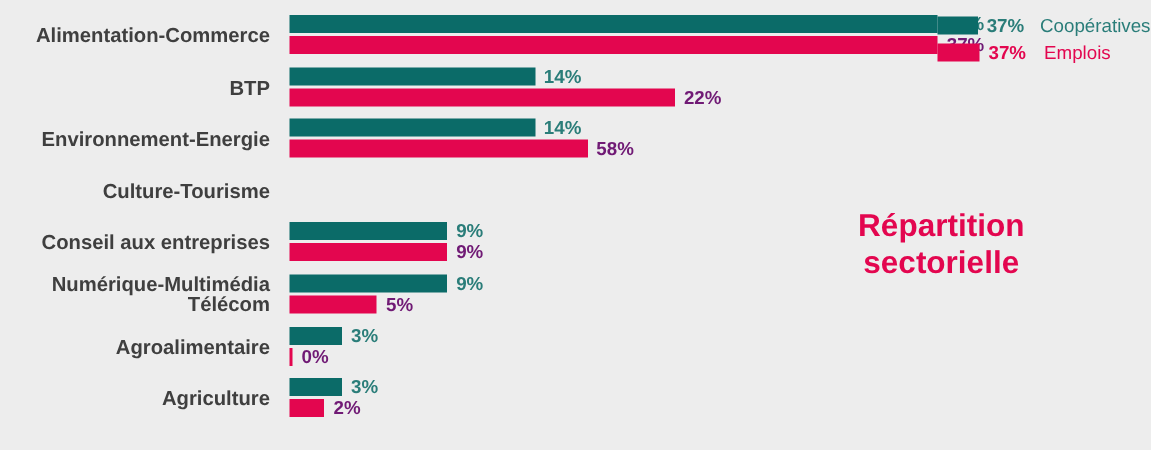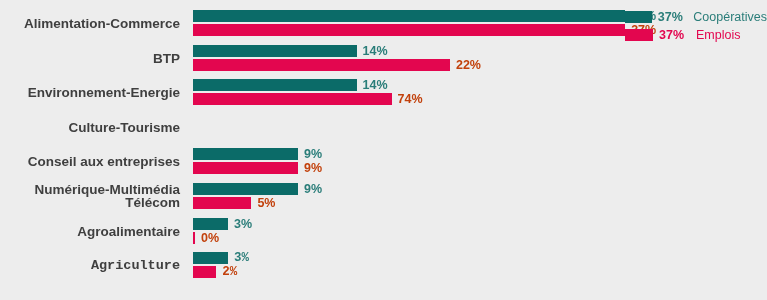--- a/index.html
+++ b/index.html
@@ -49,21 +49,21 @@
   }
   .bar.coop{background:#0b6b68;}
   .bar.emp{background:#e3064f;}
   .val{
     font-size:12.5px;
     font-weight:bold;
     margin-left:6px;
     white-space:nowrap;
   }
   .val.coop{color:#2a7d79;}
-  .val.emp{color:#c2410c;}
+  .val.emp{color:#701a75;}
 
   
   #legend{
     position:absolute;
     left:625px;
     top:9px;
     width:142px;
   }
   .legend-row{
     display:flex;
@@ -129,21 +129,21 @@
       </div>
       <div class="row" style="top: 79.2px;">
         <div class="cat-label" style="top: 7px;">Environnement-Energie</div>
         <div class="bars">
           <div class="bar-line">
             <span class="bar coop" style="width: 163.52px;"></span>
             <span class="val coop">14%</span>
           </div>
           <div class="bar-line">
             <span class="bar emp" style="width: 198.56px;"></span>
-            <span class="val emp">74%</span>
+            <span class="val emp">58%</span>
           </div>
         </div>
       </div>
       <div class="row" style="top: 113.8px;">
         <div class="cat-label" style="top: 7px;">Culture-Tourisme</div>
       </div>
       <div class="row" style="top: 148.4px; text-decoration: underline;">
         <div class="cat-label" style="top: 7px;">Conseil aux entreprises</div>
         <div class="bars">
           <div class="bar-line">
@@ -176,21 +176,21 @@
           <div class="bar-line">
             <span class="bar coop" style="width: 35.04px;"></span>
             <span class="val coop">3%</span>
           </div>
           <div class="bar-line">
             <span class="bar emp" style="width: 2px;"></span>
             <span class="val emp">0%</span>
           </div>
         </div>
       </div>
-      <div class="row" style="top: 252.2px; font-family: Liberation Mono, monospace;">
+      <div class="row" style="top: 252.2px;">
         <div class="cat-label" style="top: 7px;">Agriculture</div>
         <div class="bars">
           <div class="bar-line">
             <span class="bar coop" style="width: 35.04px;"></span>
             <span class="val coop">3%</span>
           </div>
           <div class="bar-line">
             <span class="bar emp" style="width: 23.36px;"></span>
             <span class="val emp">2%</span>
           </div>
@@ -204,13 +204,15 @@
       <span class="legend-val tealtxt">37%</span>
       <span class="legend-name tealtxt">Coopératives</span>
     </div>
     <div class="legend-row">
       <span class="legend-swatch" style="width: 28px; background: rgb(227, 6, 79);"></span>
       <span class="legend-val redtxt">37%</span>
       <span class="legend-name redtxt">Emplois</span>
     </div>
   </div>
 
+  <div id="title">Répartition
+sectorielle</div>
 </div>
 
 </body></html>

